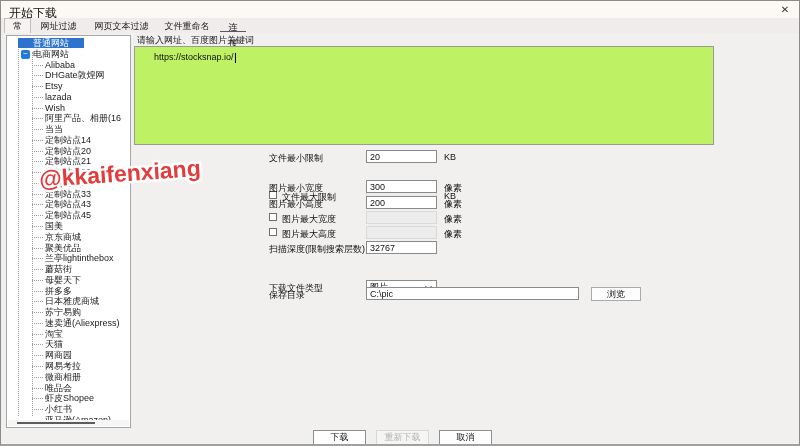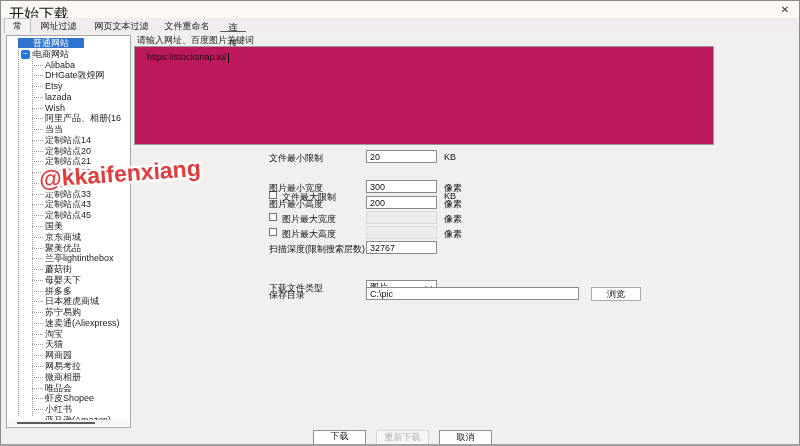--- a/index.html
+++ b/index.html
@@ -4,21 +4,21 @@
 <style>
   * { margin:0; padding:0; box-sizing:border-box; }
   body { background:#d8d8d8; font-family:"Liberation Sans","DejaVu Sans",sans-serif; }
   #window {
     position:relative; width:800px; height:446px; background:#f1f0ef;
     border:1px solid #8b8b8b; border-bottom:2px solid #a0a0a0; overflow:hidden;
     font-size:9px; color:#1a1a1a;
   }
   
   .titlebar { position:absolute; left:0; top:0; width:100%; height:17px; background:#fcf8f4; }
-  .titlebar .title { position:absolute; left:8px; top:4px; font-size:15px; color:#111; }
+  .titlebar .title { position:absolute; left:8px; top:4px; font-size:12px; color:#111; }
   .close-btn { position:absolute; right:7px; top:3px; width:14px; height:12px; text-align:center;
     font-size:10px; line-height:12px; color:#333; cursor:default; }
   
   .tabstrip { position:absolute; left:0; top:17px; width:100%; height:15px; background:#efeceb; }
   .tab { position:absolute; top:1px; height:14px; line-height:14px; text-align:center; color:#222; padding:0 5px; }
   .tab.selected { background:#f6f4f3; border:1px solid #c3beba; border-bottom:none; top:0; height:15px; line-height:15px; }
   .tab.underlined { border-bottom:1px solid #5a5a5a; height:13px; line-height:16px; }
   
   .tree-panel { position:absolute; left:5px; top:34px; width:125px; height:393px;
     background:#ffffff; border:1px solid #a6a6a6; overflow:hidden; }
@@ -30,21 +30,21 @@
   .tree-row.group { padding-left:14px; }
   .node-icon { display:inline-block; width:9px; height:9px; background:#1f7bd9; border-radius:2px;
     color:#fff; font-size:8px; line-height:8px; text-align:center; vertical-align:middle; margin-right:3px; }
   .tree-row.child { padding-left:38px; }
   .tree-row.child::before { content:""; position:absolute; left:25px; top:5px; width:11px; border-top:1px dotted #9a9a9a; }
   .hscroll-track { position:absolute; left:1px; bottom:1px; width:121px; height:6px; background:#f6f6f6; }
   .hscroll-thumb { position:absolute; left:9px; top:2px; width:78px; height:2px; background:#5c5c5c; }
   
   .url-label { position:absolute; left:136px; top:33px; color:#222; }
   .url-box { position:absolute; left:133px; top:45px; width:580px; height:99px;
-    background:#be185d; border:1px solid #9a9a9a; padding:5px 12px; color:#111; }
+    background:#bef264; border:1px solid #9a9a9a; padding:5px 19px; color:#111; }
   .caret { display:inline-block; width:1px; height:10px; background:#000; vertical-align:middle; margin-left:1px; }
   
   .frow { position:absolute; left:0; width:100%; height:14px; }
   .fcheck { position:absolute; left:268px; top:2px; width:8px; height:8px; border:1px solid #707070; background:#fff; }
   .flabel { position:absolute; left:268px; top:2px; color:#111; }
   .flabel.cb { left:281px; }
   .finput { position:absolute; left:365px; top:0; width:71px; height:13px; background:#fff;
     border:1px solid #8a8a8a; line-height:11px; padding:1px 3px; color:#111; }
   .finput.disabled { background:#ececec; border-color:#d9d9d9; }
   .finput.wide { width:132px; }
@@ -288,21 +288,21 @@
     </div>
   </div>
 
 
   <div class="frow" style="top:286px;">
     <span class="flabel">保存目录</span>
     <div class="finput path">C:\pic</div>
     <div class="mini-btn">浏览</div>
   </div>
 
-  <div class="footer-btn" style="left:312px;font-family:Liberation Mono, monospace;">下载</div>
+  <div class="footer-btn" style="left:312px;">下载</div>
   <div class="footer-btn disabled" style="left:375px;">重新下载</div>
   <div class="footer-btn" style="left:438px;">取消</div>
 
   <svg class="watermark" width="180" height="40">
     <text x="2" y="28" font-family="Liberation Sans, DejaVu Sans, sans-serif" font-size="23" font-weight="bold" fill="#e23c3c" stroke="#ffffff" stroke-width="5" paint-order="stroke" stroke-linejoin="round">@kkaifenxiang</text>
   </svg>
 
 </div>
 
 </body></html>

